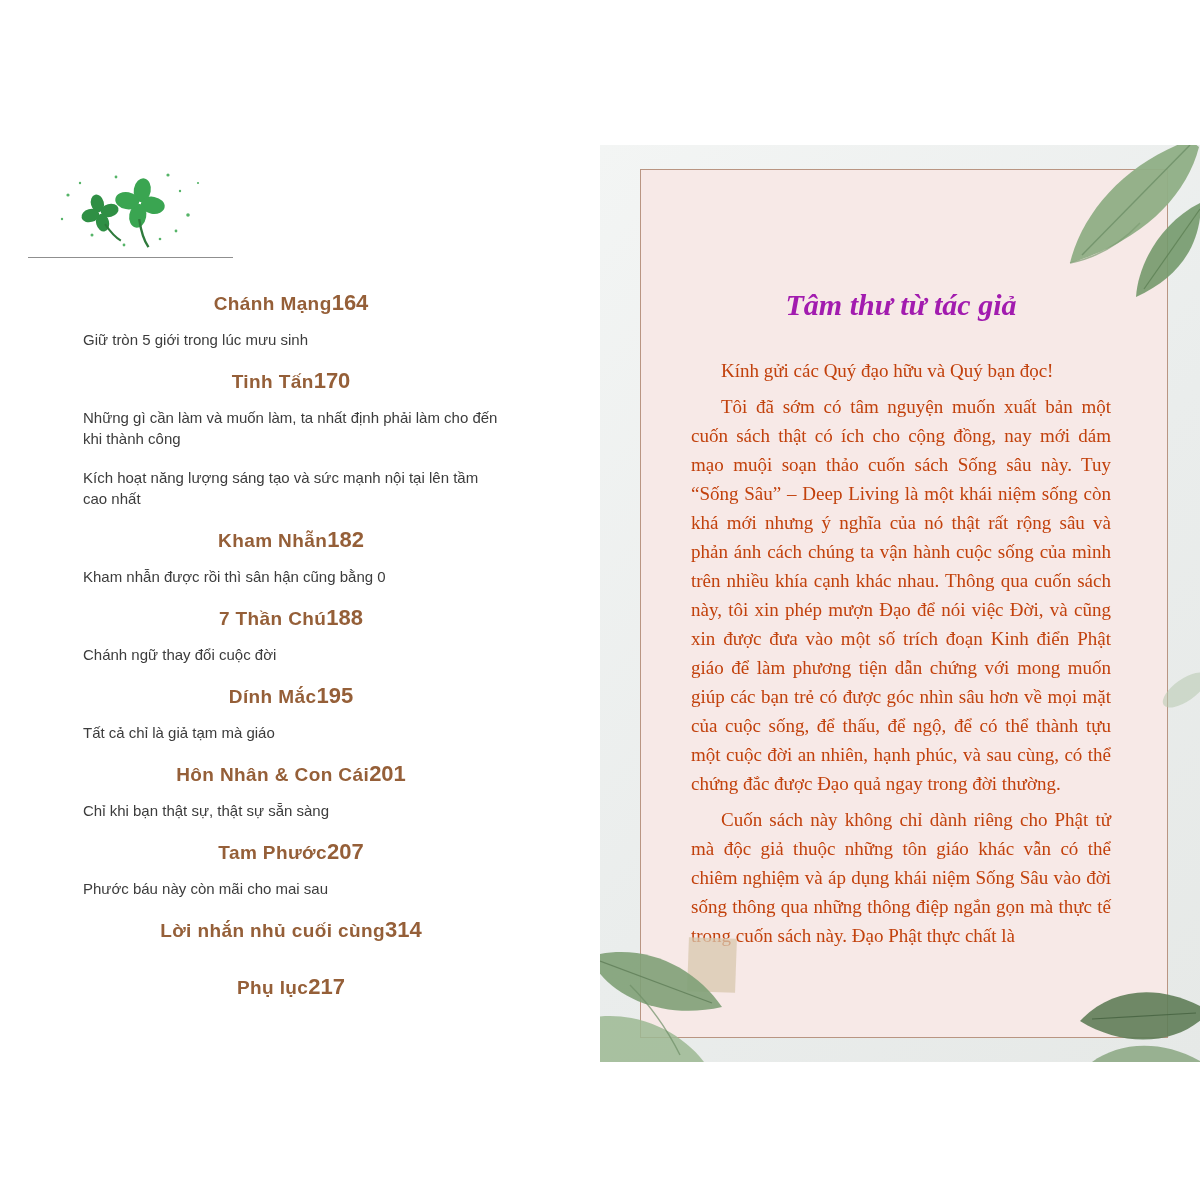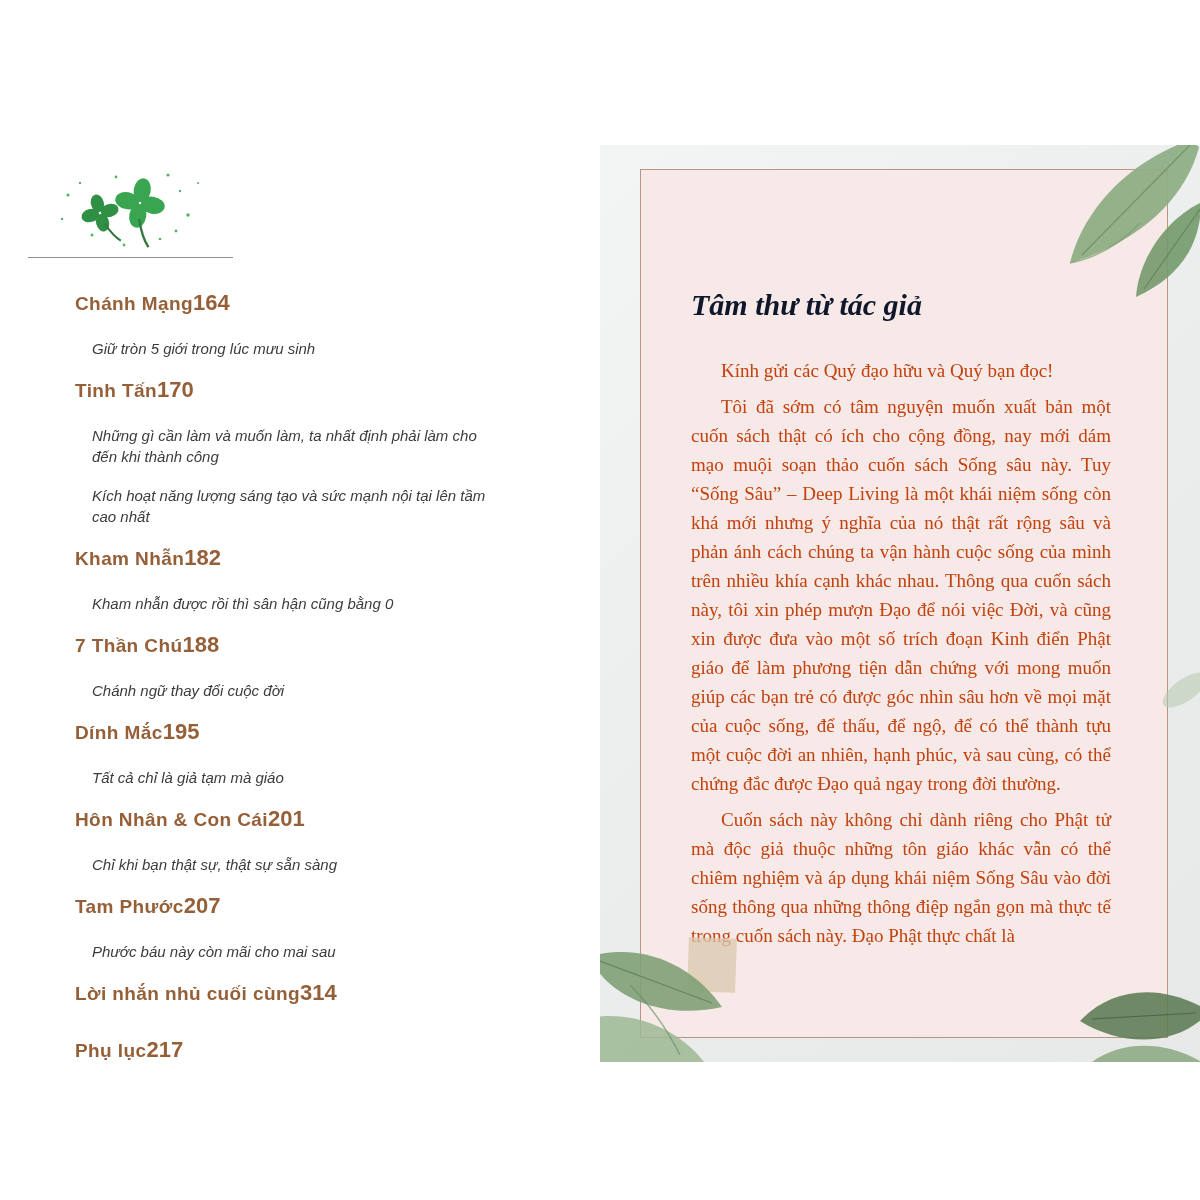--- a/index.html
+++ b/index.html
@@ -8,41 +8,41 @@
     font-family:"Liberation Sans",sans-serif;overflow:hidden;
   }
   
   .left-page{position:absolute;left:0;top:0;width:600px;height:1200px;background:#ffffff;}
   .decor{position:absolute;left:28px;top:165px;width:205px;height:95px;}
   .decor svg{display:block;}
   .decor-rule{position:absolute;left:28px;top:257px;width:205px;height:1px;background:#8f8f8f;}
   .toc{position:absolute;left:75px;top:290px;width:432px;}
   .toc-entry{margin-bottom:18px;}
   .toc-entry.no-sub{margin-bottom:26px;}
-  .toc-row{display:flex;justify-content:flex-start;align-items:baseline;}
+  .toc-row{display:flex;justify-content:center;align-items:baseline;}
   .toc-title{
     font-size:19px;font-weight:bold;color:#955f38;letter-spacing:.4px;margin:0 0 6px 0;
   }
   .toc-num{font-size:22px;font-weight:bold;color:#955f38;}
   .toc-sub{
-    font-size:15px;font-style:italic;color:#3c3c3c;line-height:21px;margin:17px;
+    font-size:15px;color:#3c3c3c;line-height:21px;margin:8px;
   }
   
   .right-page{
     position:absolute;left:600px;top:145px;width:600px;height:917px;
     background:linear-gradient(135deg,#f3f5f4 0%,#eaedec 55%,#e6e9e7 100%);
   }
   .letter-panel{
     position:absolute;left:40px;top:24px;width:528px;height:869px;
     background:#f7e9e7;border:1px solid #b99582;box-sizing:border-box;
     padding:118px 56px 0 50px;
   }
   .letter-title{
     font-family:"Liberation Serif",serif;font-style:italic;font-weight:bold;
-    font-size:30px;color:#0f172a;margin:0 0 34px 0;
+    font-size:30px;color:#a21caf;text-align:center;margin:0 0 34px 0;
   }
   .letter-body p{
     font-family:"Liberation Serif",serif;font-size:19px;line-height:29px;
     color:#c2410c;text-align:justify;text-indent:30px;margin:0 0 7px 0;
   }
   .leaf-overlay{position:absolute;left:0;top:0;width:600px;height:917px;pointer-events:none;}
 </style>
 </head>
 <body>
 

